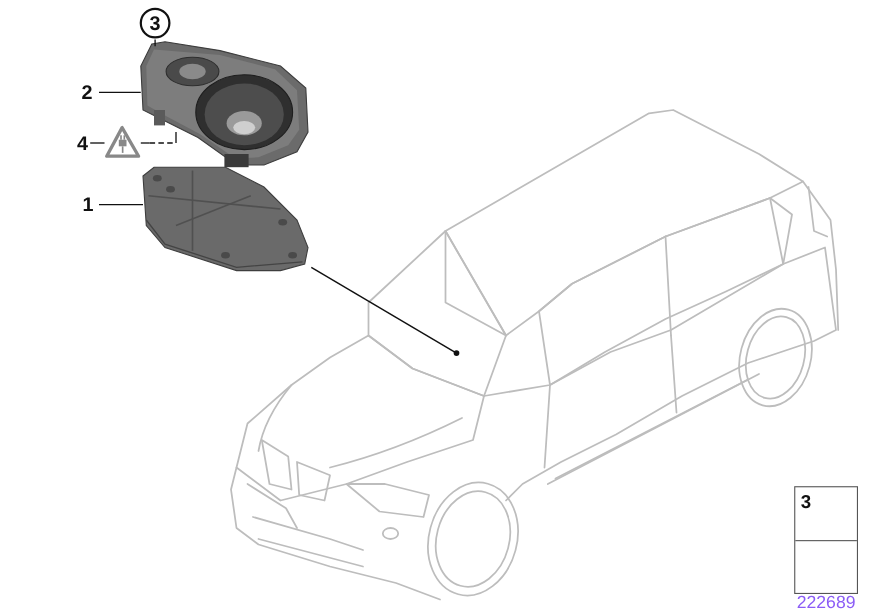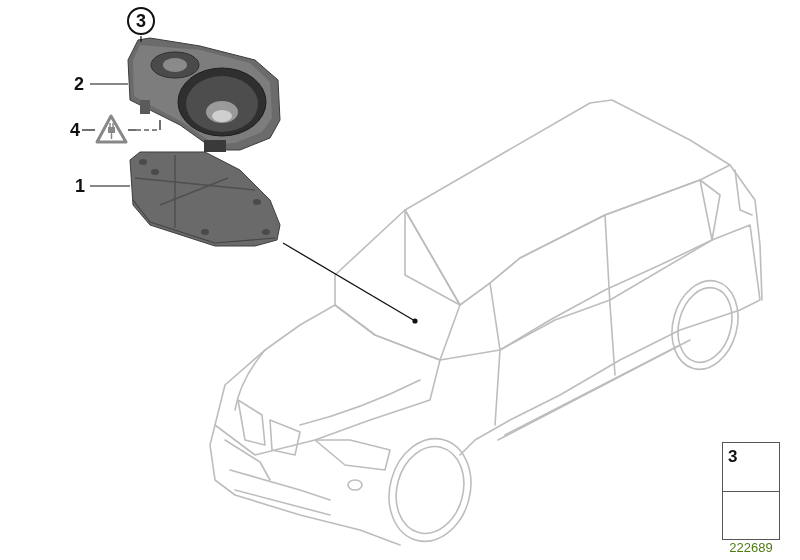--- a/index.html
+++ b/index.html
@@ -3,21 +3,21 @@
 <meta charset="utf-8">
 <style>
   html, body { margin:0; padding:0; background:#ffffff; }
   body { width:800px; height:560px; position:relative; overflow:hidden; font-family:"Liberation Sans", sans-serif; }
   svg { position:absolute; left:0; top:0; }
   .callout-num { position:absolute; font-family:"Liberation Sans", sans-serif; font-weight:bold; font-size:18px; color:#111; line-height:1; }
   .circle-num { position:absolute; width:28px; height:28px; border:2px solid #111; border-radius:50%; box-sizing:border-box; display:flex; align-items:center; justify-content:center; font-weight:bold; font-size:18px; color:#111; background:#fff; }
   .legend-box { position:absolute; left:722px; top:442px; width:58px; height:98px; border:1px solid #555; box-sizing:border-box; background:#fff; }
   .legend-divider { position:absolute; left:0; top:48px; width:100%; height:1px; background:#555; }
   .legend-num { position:absolute; left:5px; top:4px; font-weight:bold; font-size:17px; color:#111; }
-  .diagram-id { position:absolute; left:722px; top:540px; width:58px; text-align:center; font-size:13px; color:#4d7c0f; }
+  .diagram-id { position:absolute; left:722px; top:540px; width:58px; text-align:center; font-size:16px; color:#8b5cf6; }
 </style>
 </head>
 <body>
 
 <svg width="800" height="560" viewBox="0 0 800 560">
 
   <g fill="none" stroke="#bdbdbd" stroke-width="1.6" stroke-linejoin="round" stroke-linecap="round">
 
     <path d="M405 210 L590 103 L612 100 L690 140 L730 165 L700 180 L605 215 L520 258 L490 283 L460 305 L405 275 Z"></path>
     <path d="M405 210 L460 305"></path>

